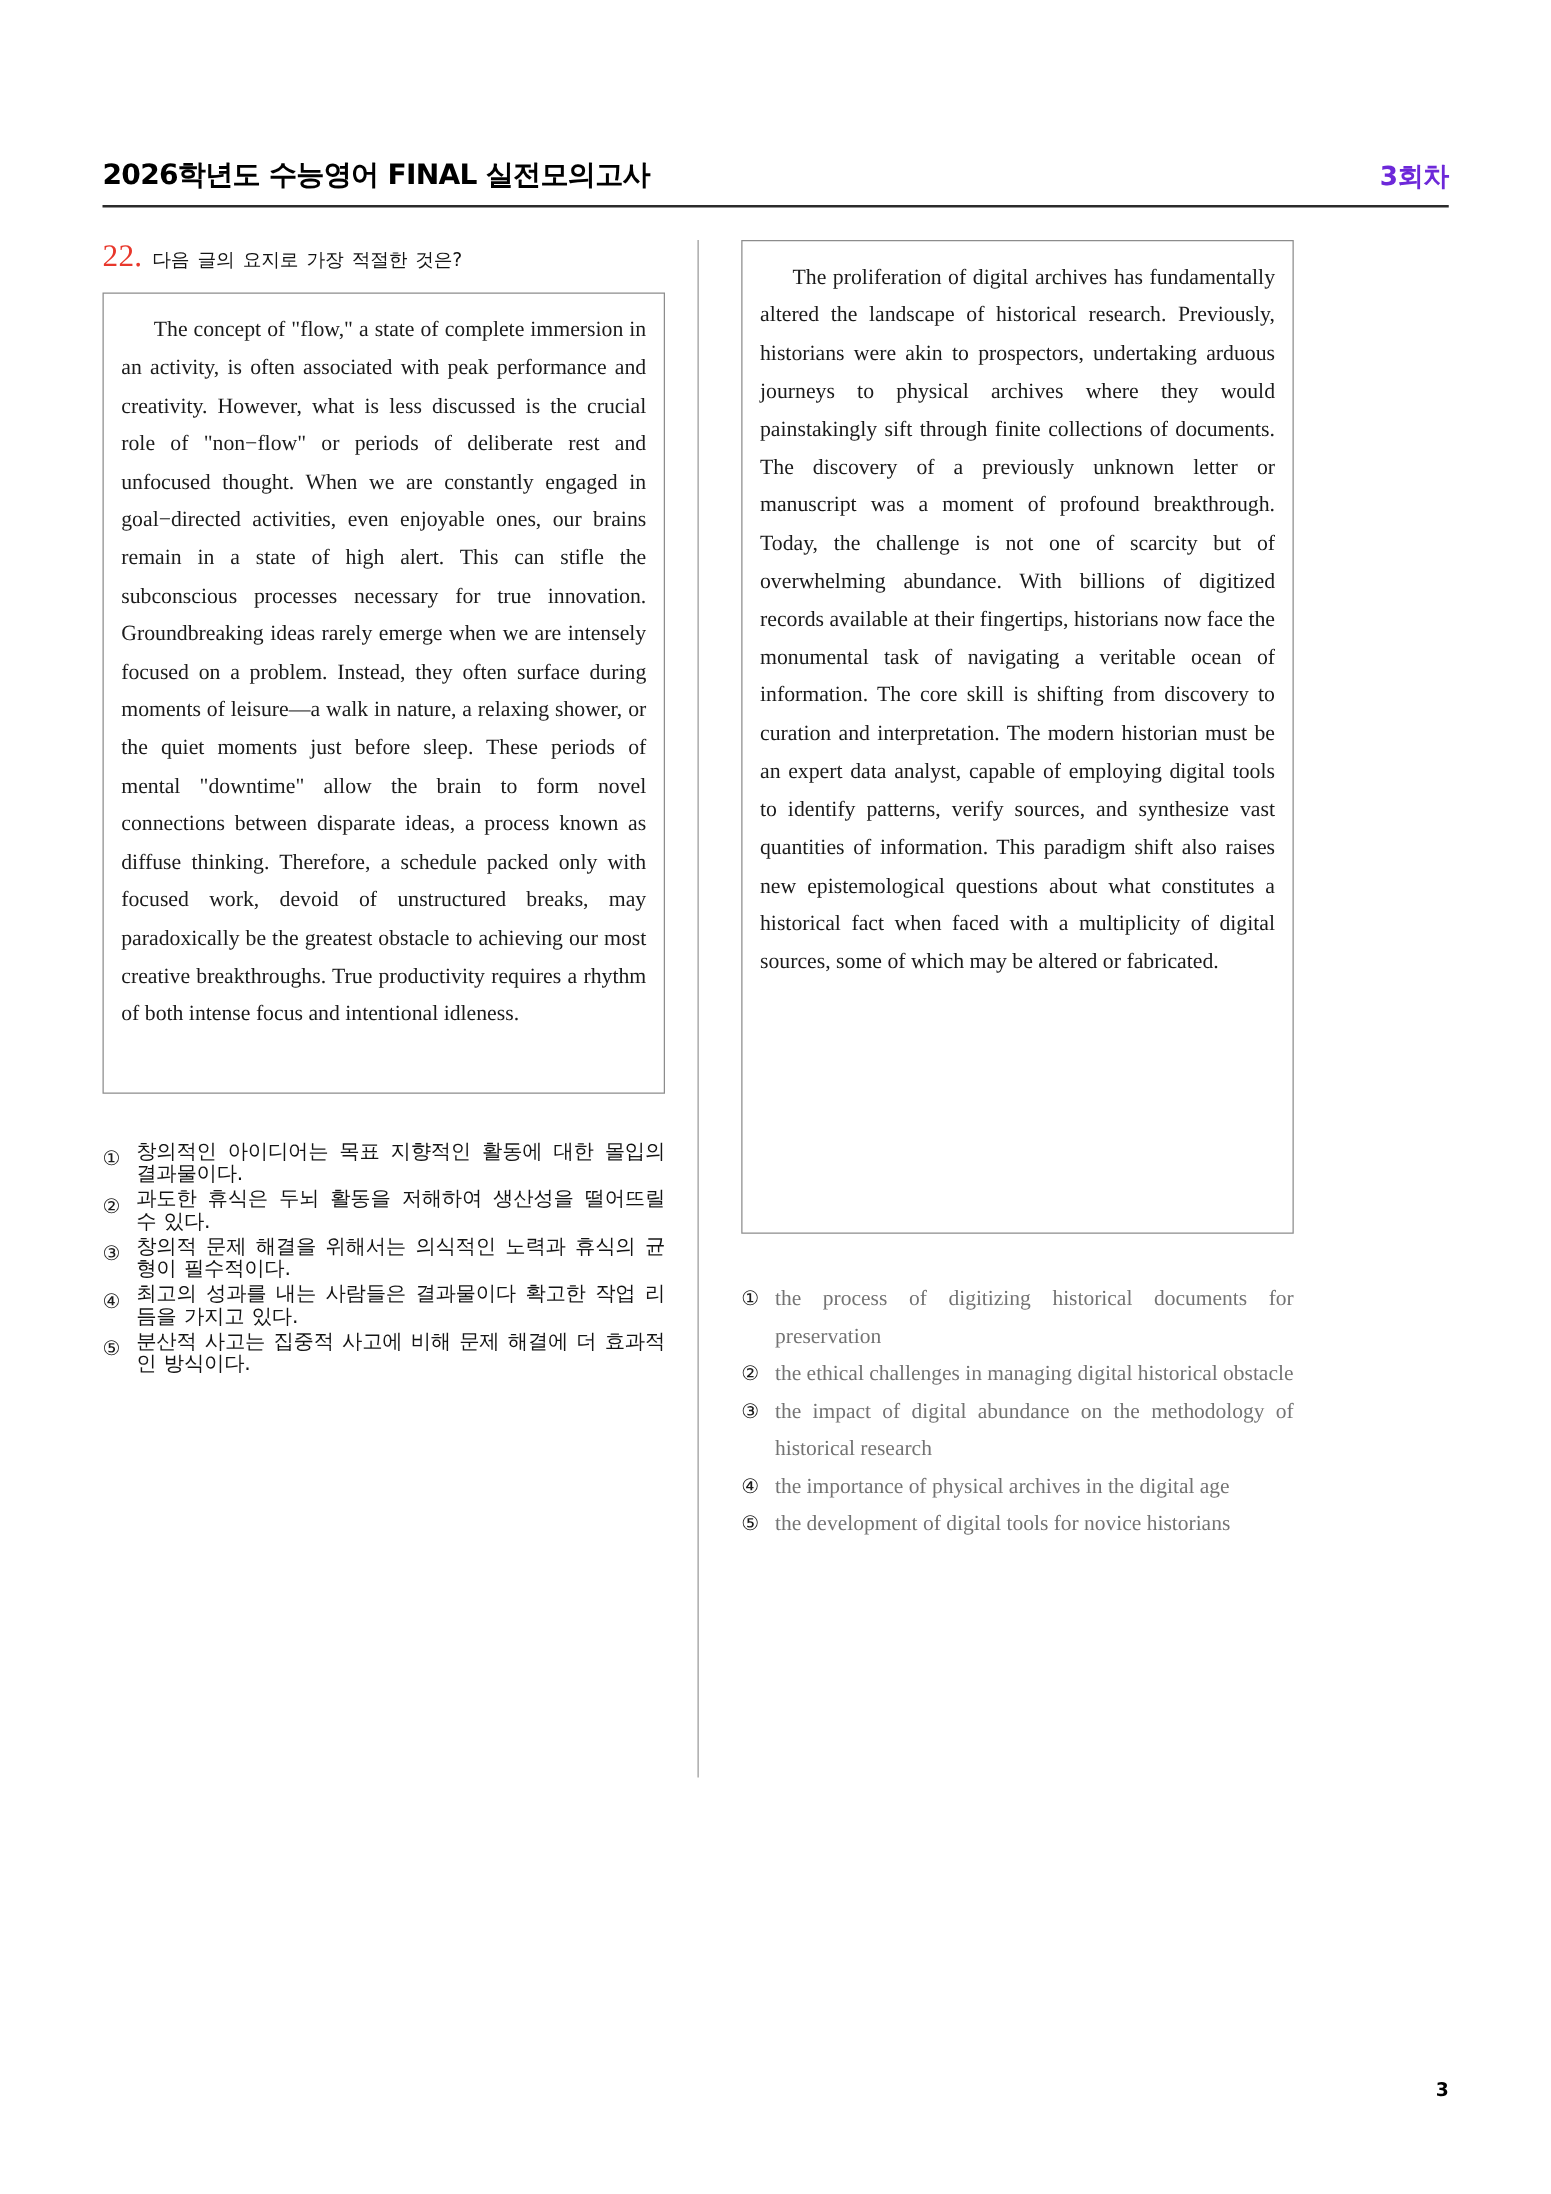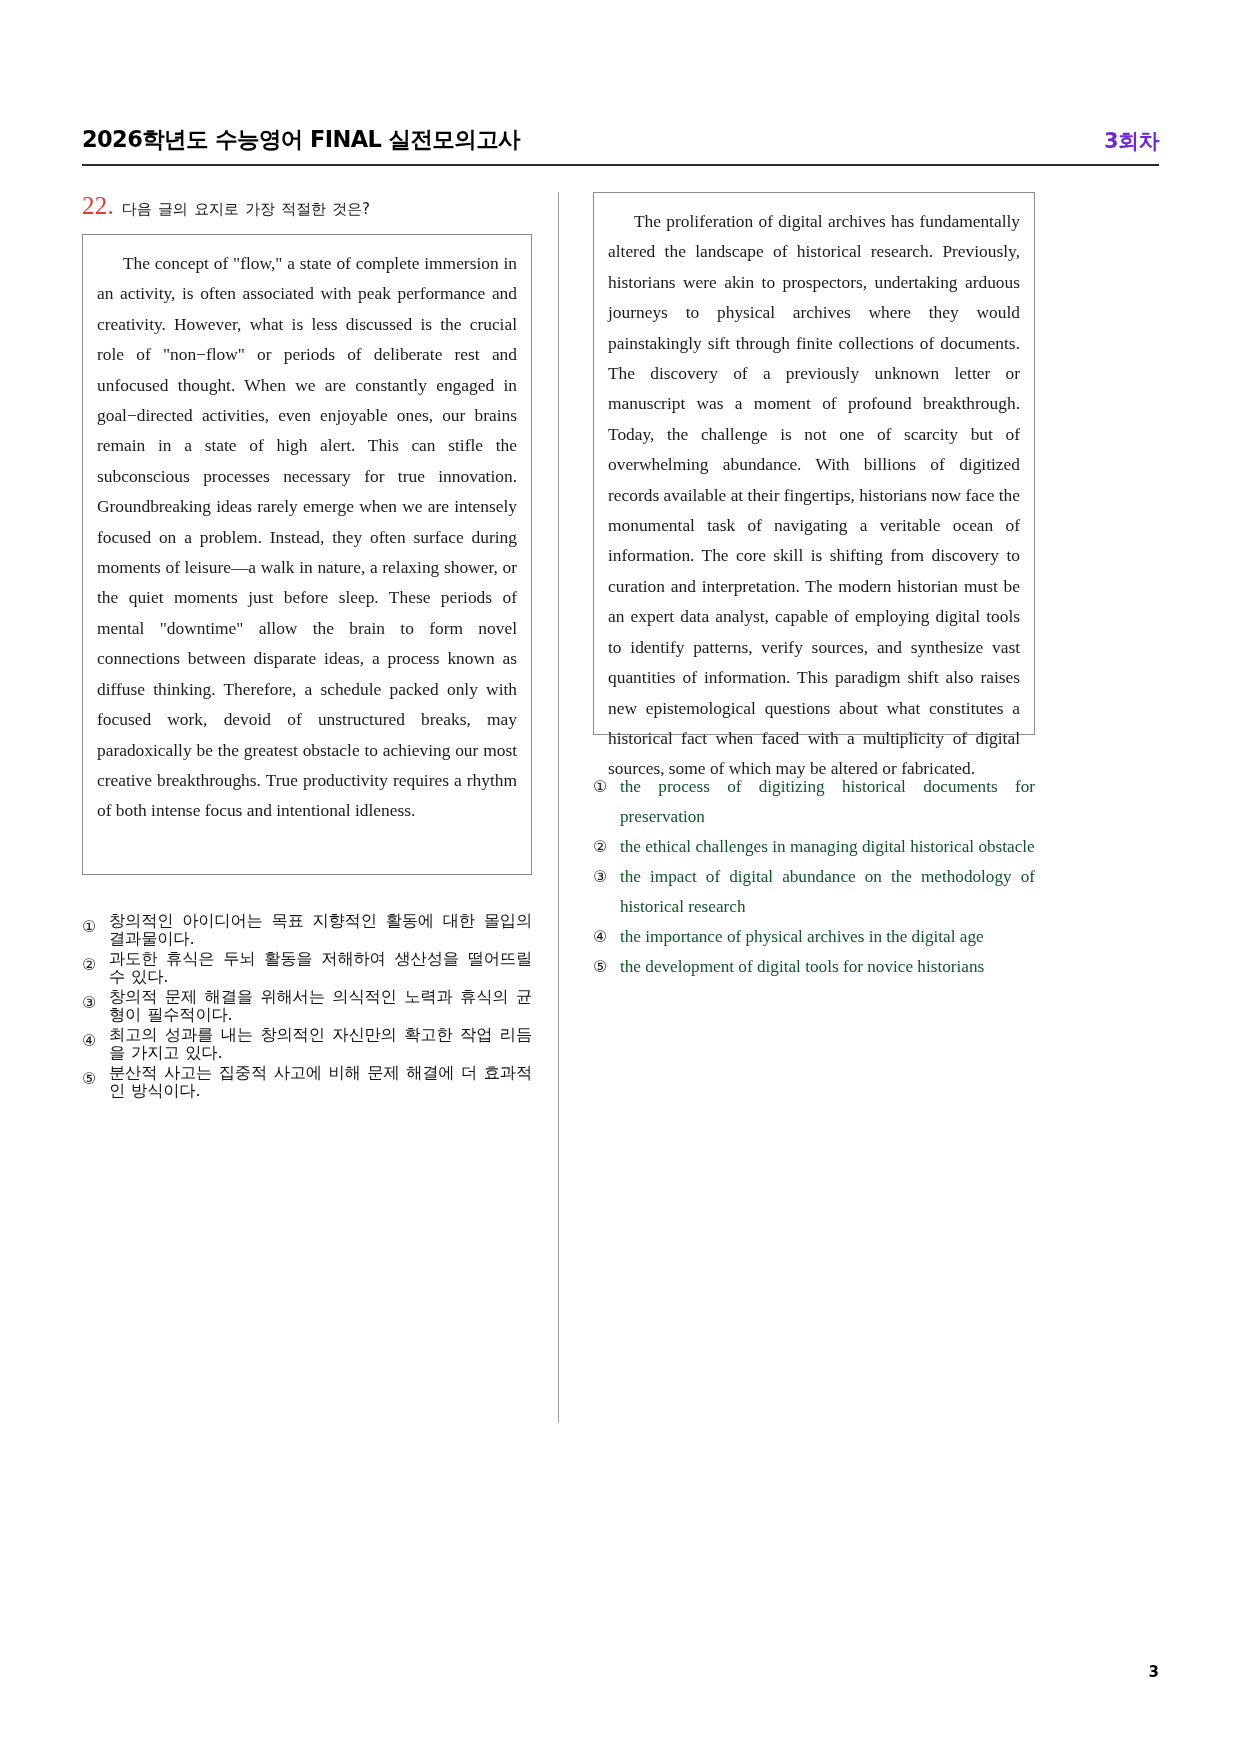--- a/index.html
+++ b/index.html
@@ -101,21 +101,21 @@
     font-size: 17.4px;
     line-height: 30.4px;
     text-align: justify;
     text-justify: inter-word;
     text-indent: 26px;
     color: #1b1b1b;
     hyphens: none;
     margin: 0;
   }
   .passage-box.left  { height: 641px; }
-  .passage-box.right { height: 543px; }
+  .passage-box.right { height: 795px; }
 
   
   .choices {
     margin-top: 37px;
   }
   .choice {
     display: flex;
     align-items: flex-start;
     margin-bottom: 2px;
   }
@@ -136,21 +136,21 @@
     color: #141414;
     text-align: justify;
     text-justify: inter-word;
     word-spacing: 1px;
   }
   .choice-text-en {
     flex: 1 1 auto;
     font-family: "Liberation Serif", serif;
     font-size: 17.2px;
     line-height: 30px;
-    color: #14532d;
+    color: #737373;
     text-align: justify;
     text-justify: inter-word;
   }
   .choices.en .choice { margin-bottom: 0px; }
 
   
   .page-footer {
     position: absolute;
     right: 82px;
     bottom: 74px;
@@ -192,21 +192,21 @@
         <div class="choice">
           <span class="choice-marker">②</span>
           <span class="choice-text-ko">과도한 휴식은 두뇌 활동을 저해하여 생산성을 떨어뜨릴 수 있다.</span>
         </div>
         <div class="choice">
           <span class="choice-marker">③</span>
           <span class="choice-text-ko">창의적 문제 해결을 위해서는 의식적인 노력과 휴식의 균형이 필수적이다.</span>
         </div>
         <div class="choice">
           <span class="choice-marker">④</span>
-          <span class="choice-text-ko">최고의 성과를 내는 창의적인 자신만의 확고한 작업 리듬을 가지고 있다.</span>
+          <span class="choice-text-ko">최고의 성과를 내는 사람들은 결과물이다 확고한 작업 리듬을 가지고 있다.</span>
         </div>
         <div class="choice">
           <span class="choice-marker">⑤</span>
           <span class="choice-text-ko">분산적 사고는 집중적 사고에 비해 문제 해결에 더 효과적인 방식이다.</span>
         </div>
       </div>
 
     </div>
 
     <div class="col-divider"></div>

